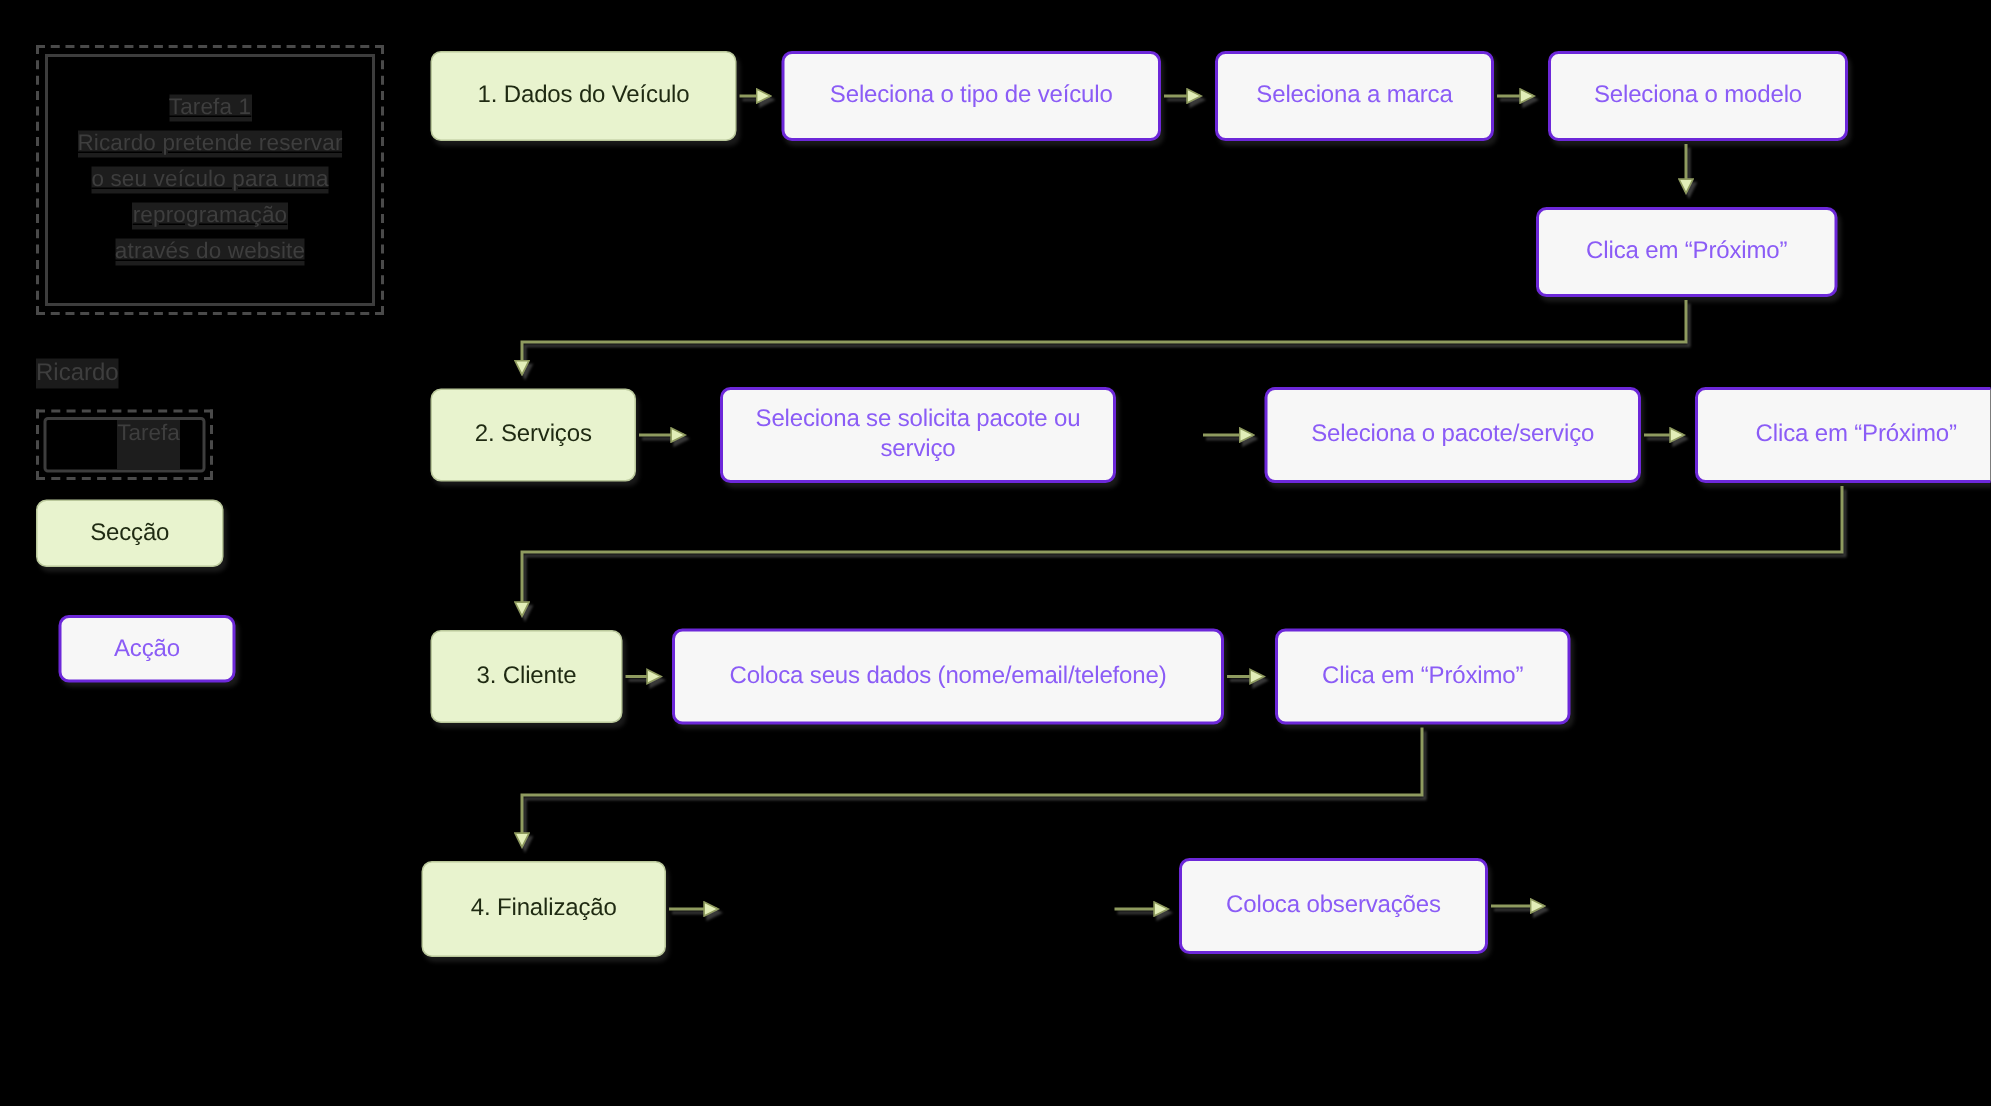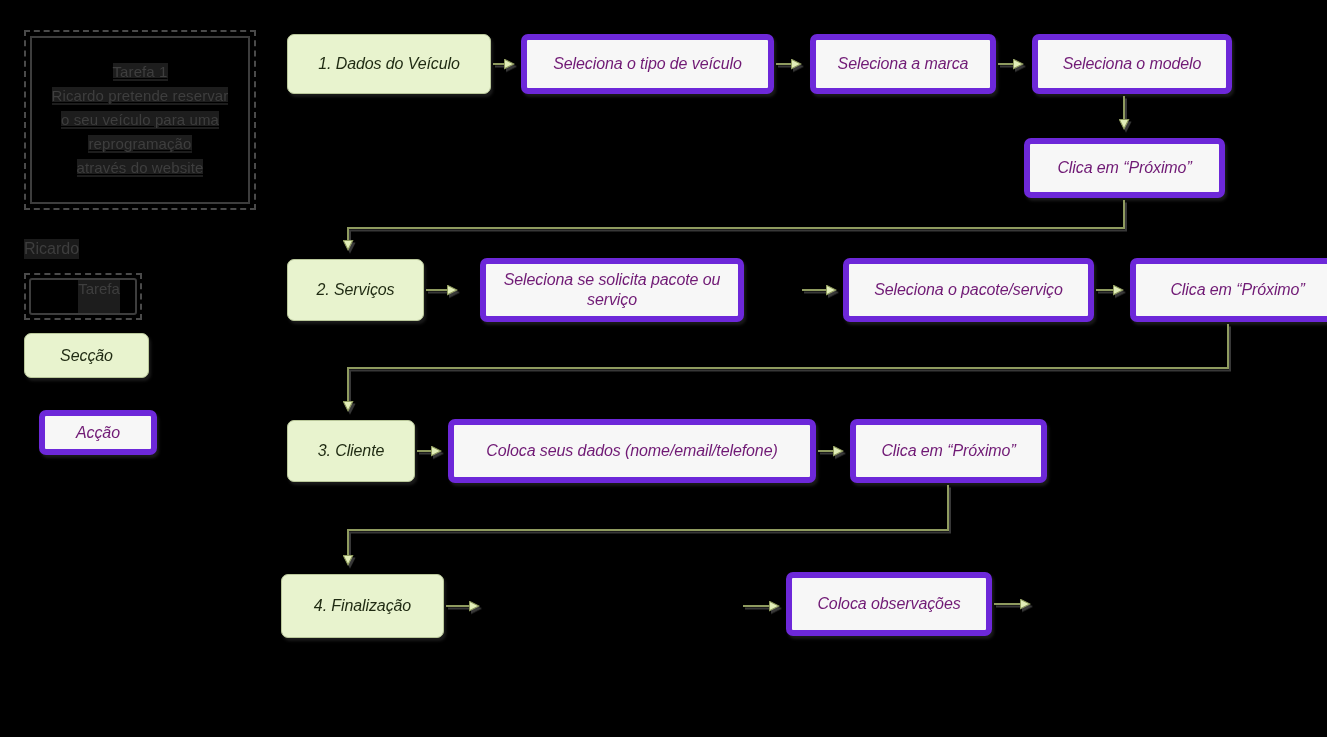--- a/index.html
+++ b/index.html
@@ -93,31 +93,30 @@
     border-radius: 7px;
     display: flex;
     align-items: center;
     justify-content: center;
     text-align: center;
     font-size: 16px;
     line-height: 20px;
     letter-spacing: -0.1px;
     padding: 0 10px;
     box-shadow: 2px 3px 3px rgba(255,255,255,0.10);
-    font-style: italic;
   }
   .node.section {
     background: #e8f3ce;
     border: 1px solid #b9c79a;
     color: #1f2a12;
   }
   .node.action {
     background: #f7f7f7;
-    border: 6px solid #6d28d9;
-    color: #701a75;
+    border: 2px solid #6d28d9;
+    color: #8b5cf6;
   }
 
   
   #wires {
     position: absolute;
     left: 0; top: 0;
     width: 1327px;
     height: 737px;
     pointer-events: none;
   }

